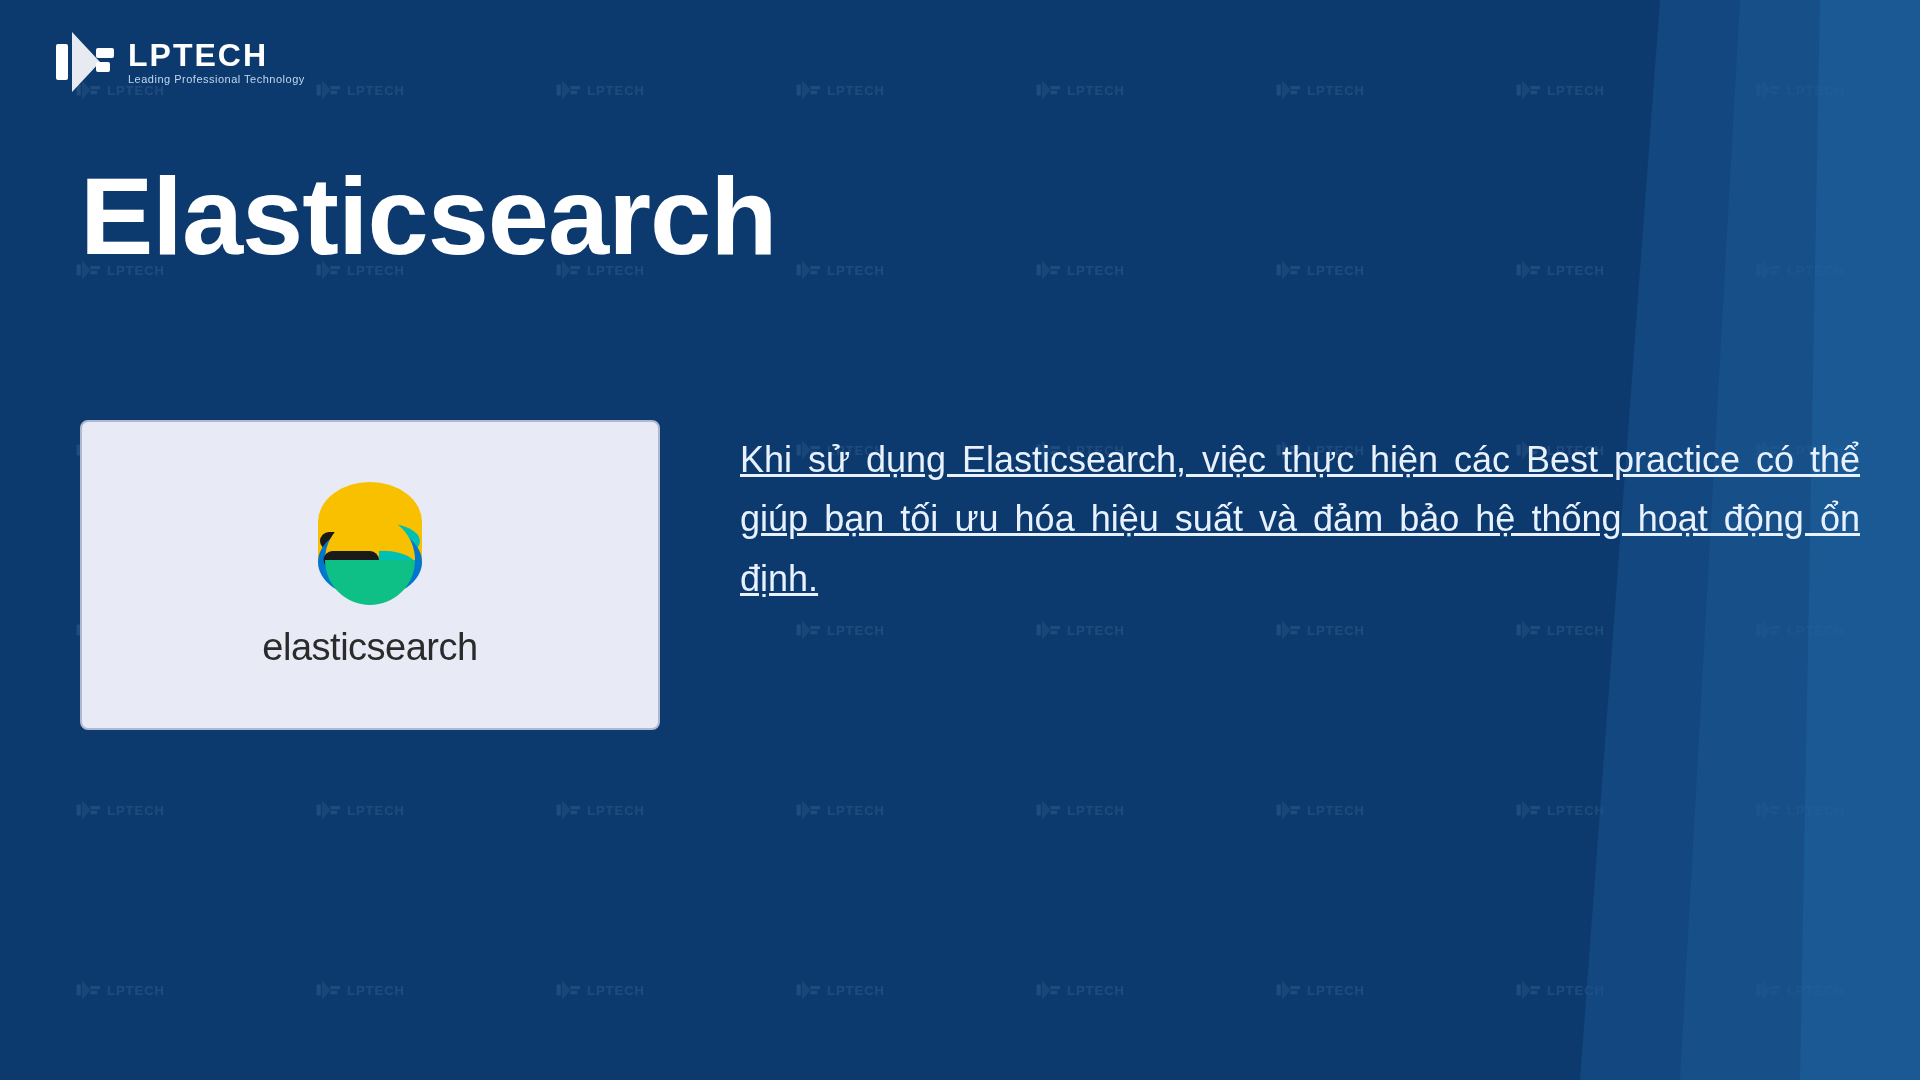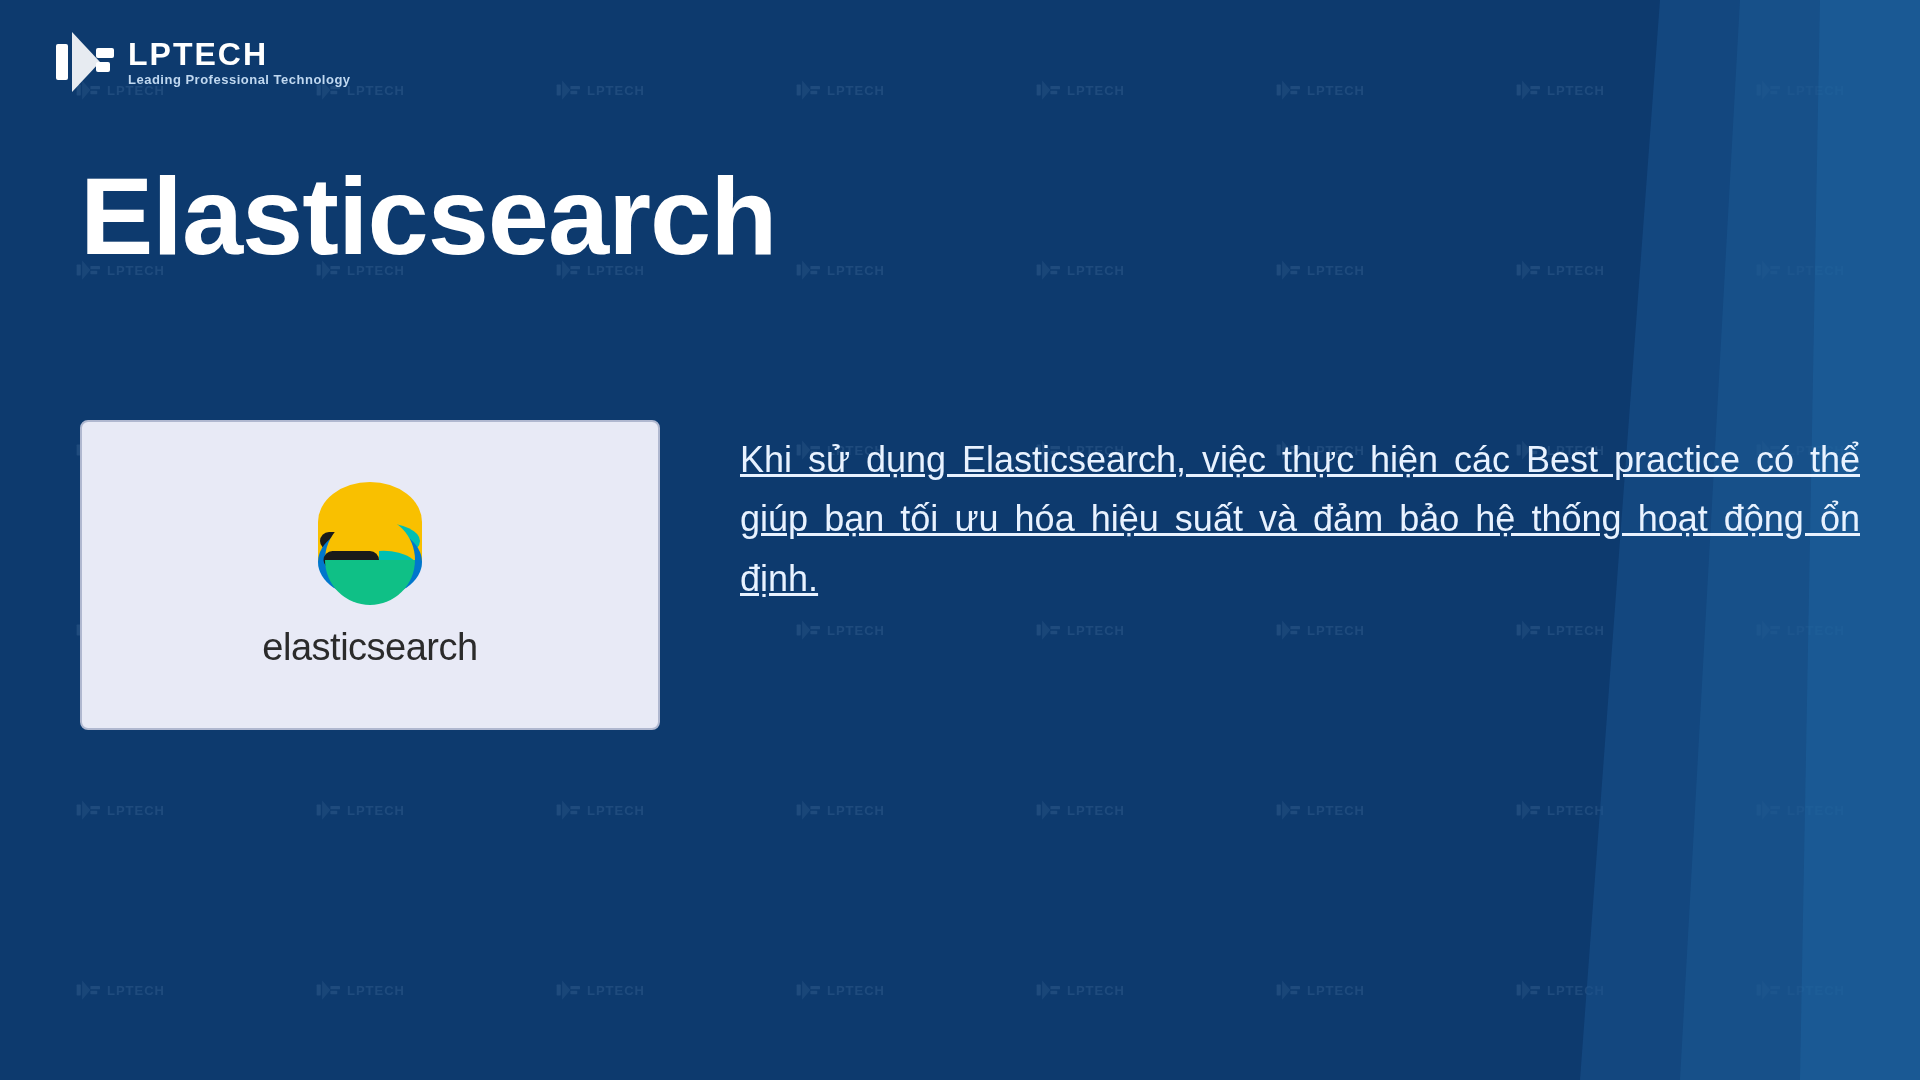--- a/index.html
+++ b/index.html
@@ -83,22 +83,22 @@
     .logo-main-text {
       color: #ffffff;
       font-size: 32px;
       font-weight: 900;
       letter-spacing: 2px;
       line-height: 1;
     }
 
     .logo-sub-text {
       color: #c0d8f0;
-      font-size: 13px;
-      font-weight: 700;
+      font-size: 11px;
+      font-weight: 400;
       letter-spacing: 0.5px;
       margin-top: 2px;
     }
 
     
     .title-area {
       position: absolute;
       top: 155px;
       left: 80px;
     }

